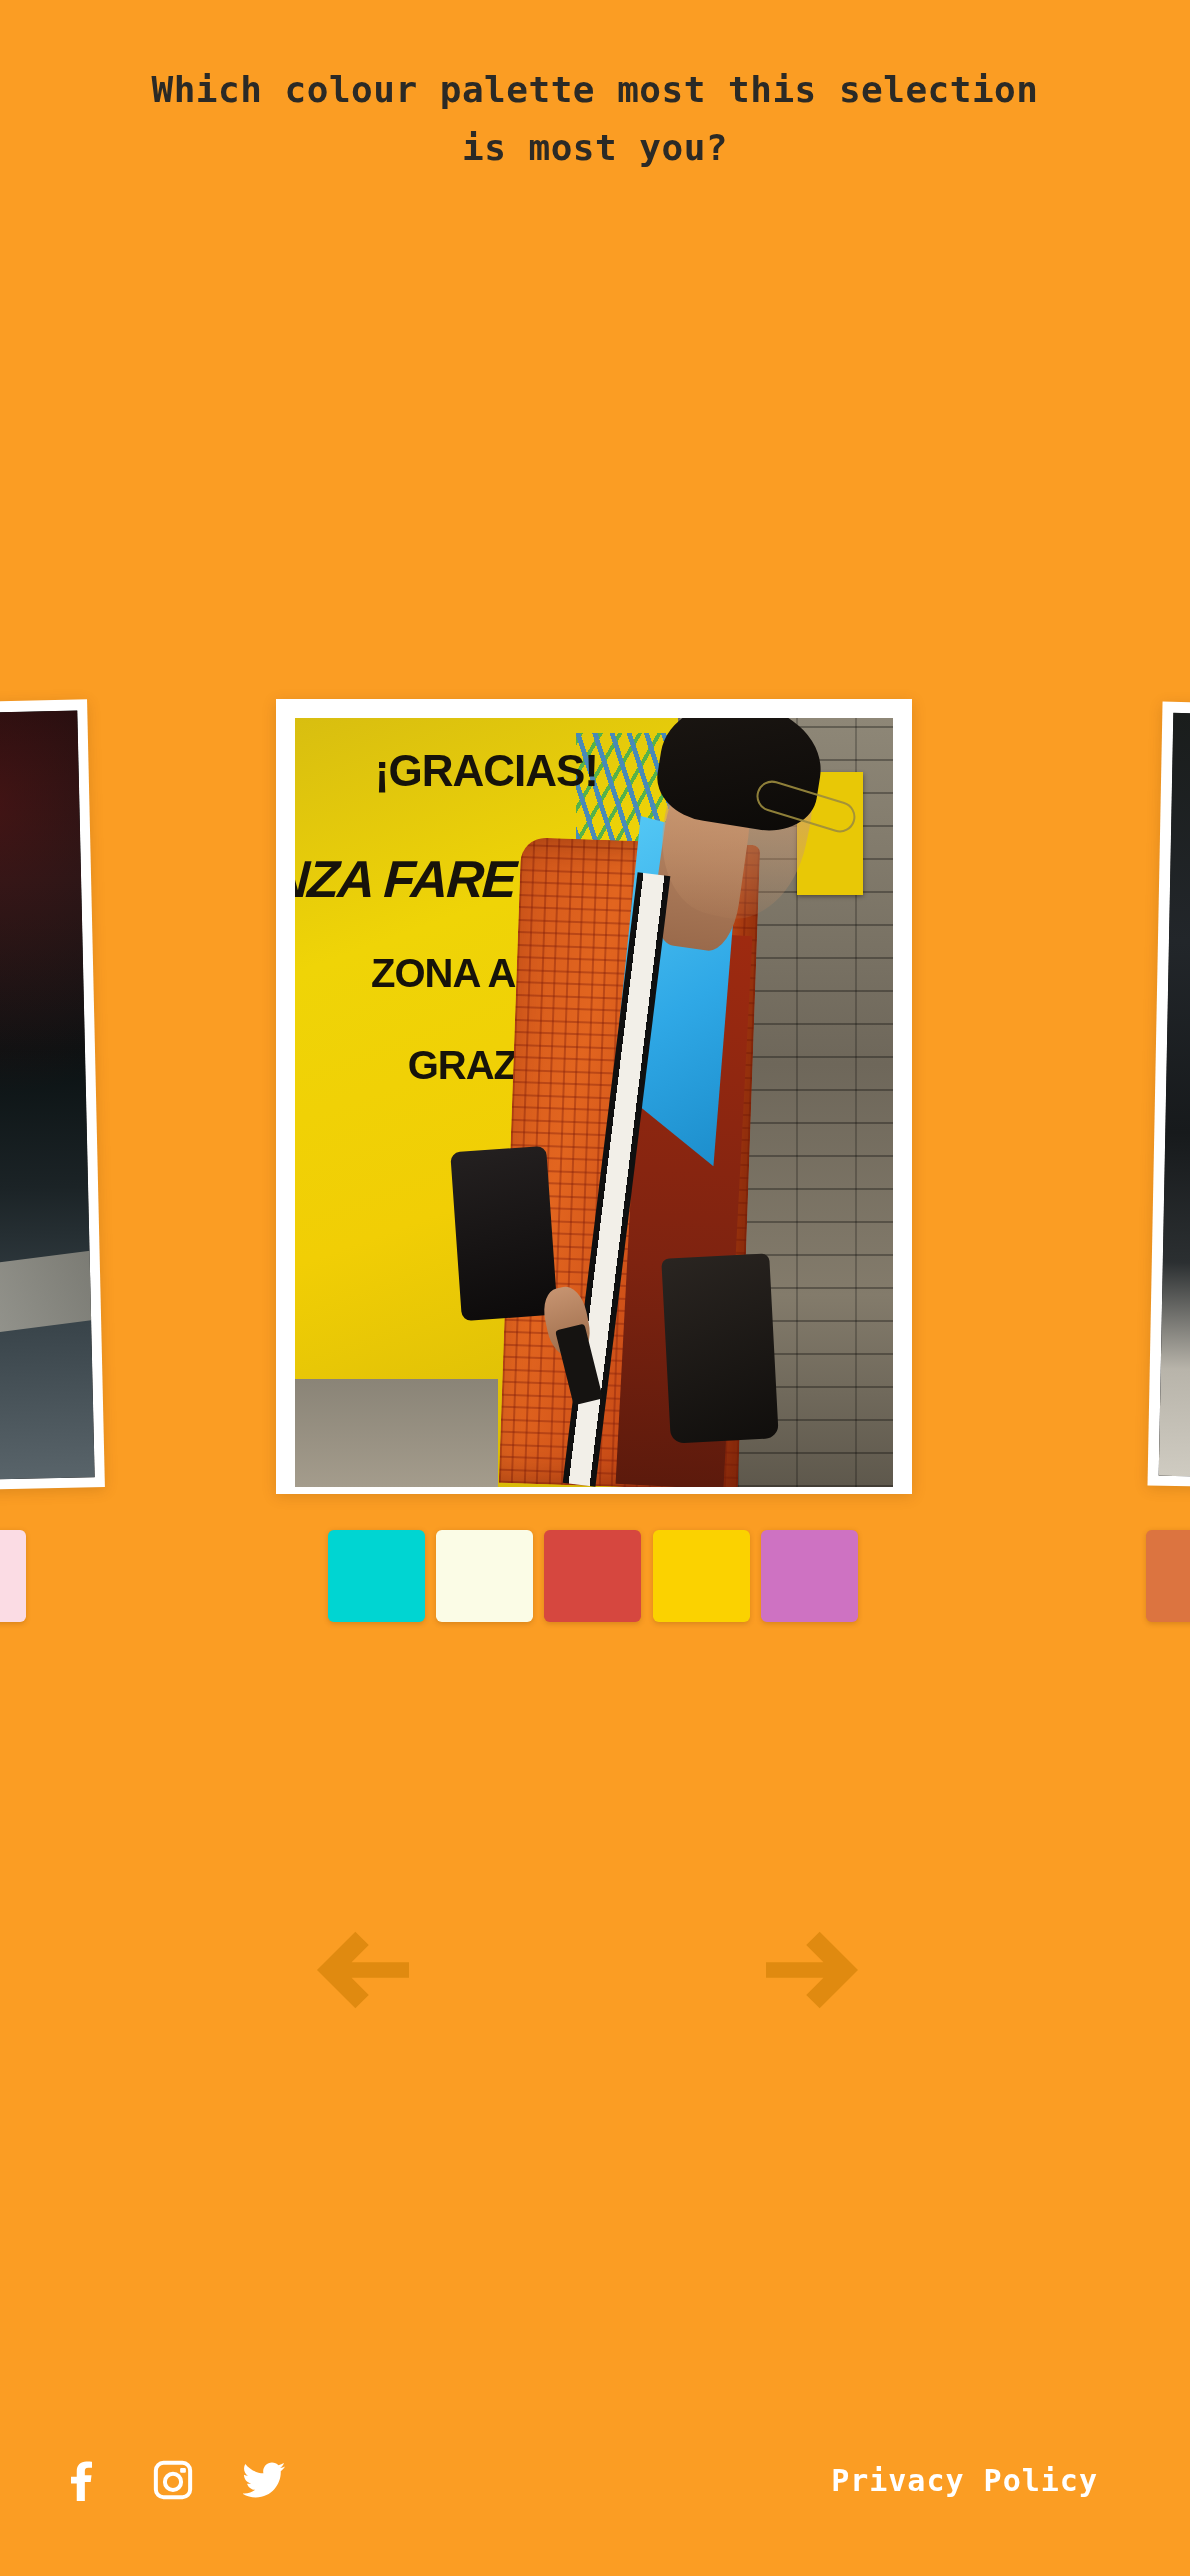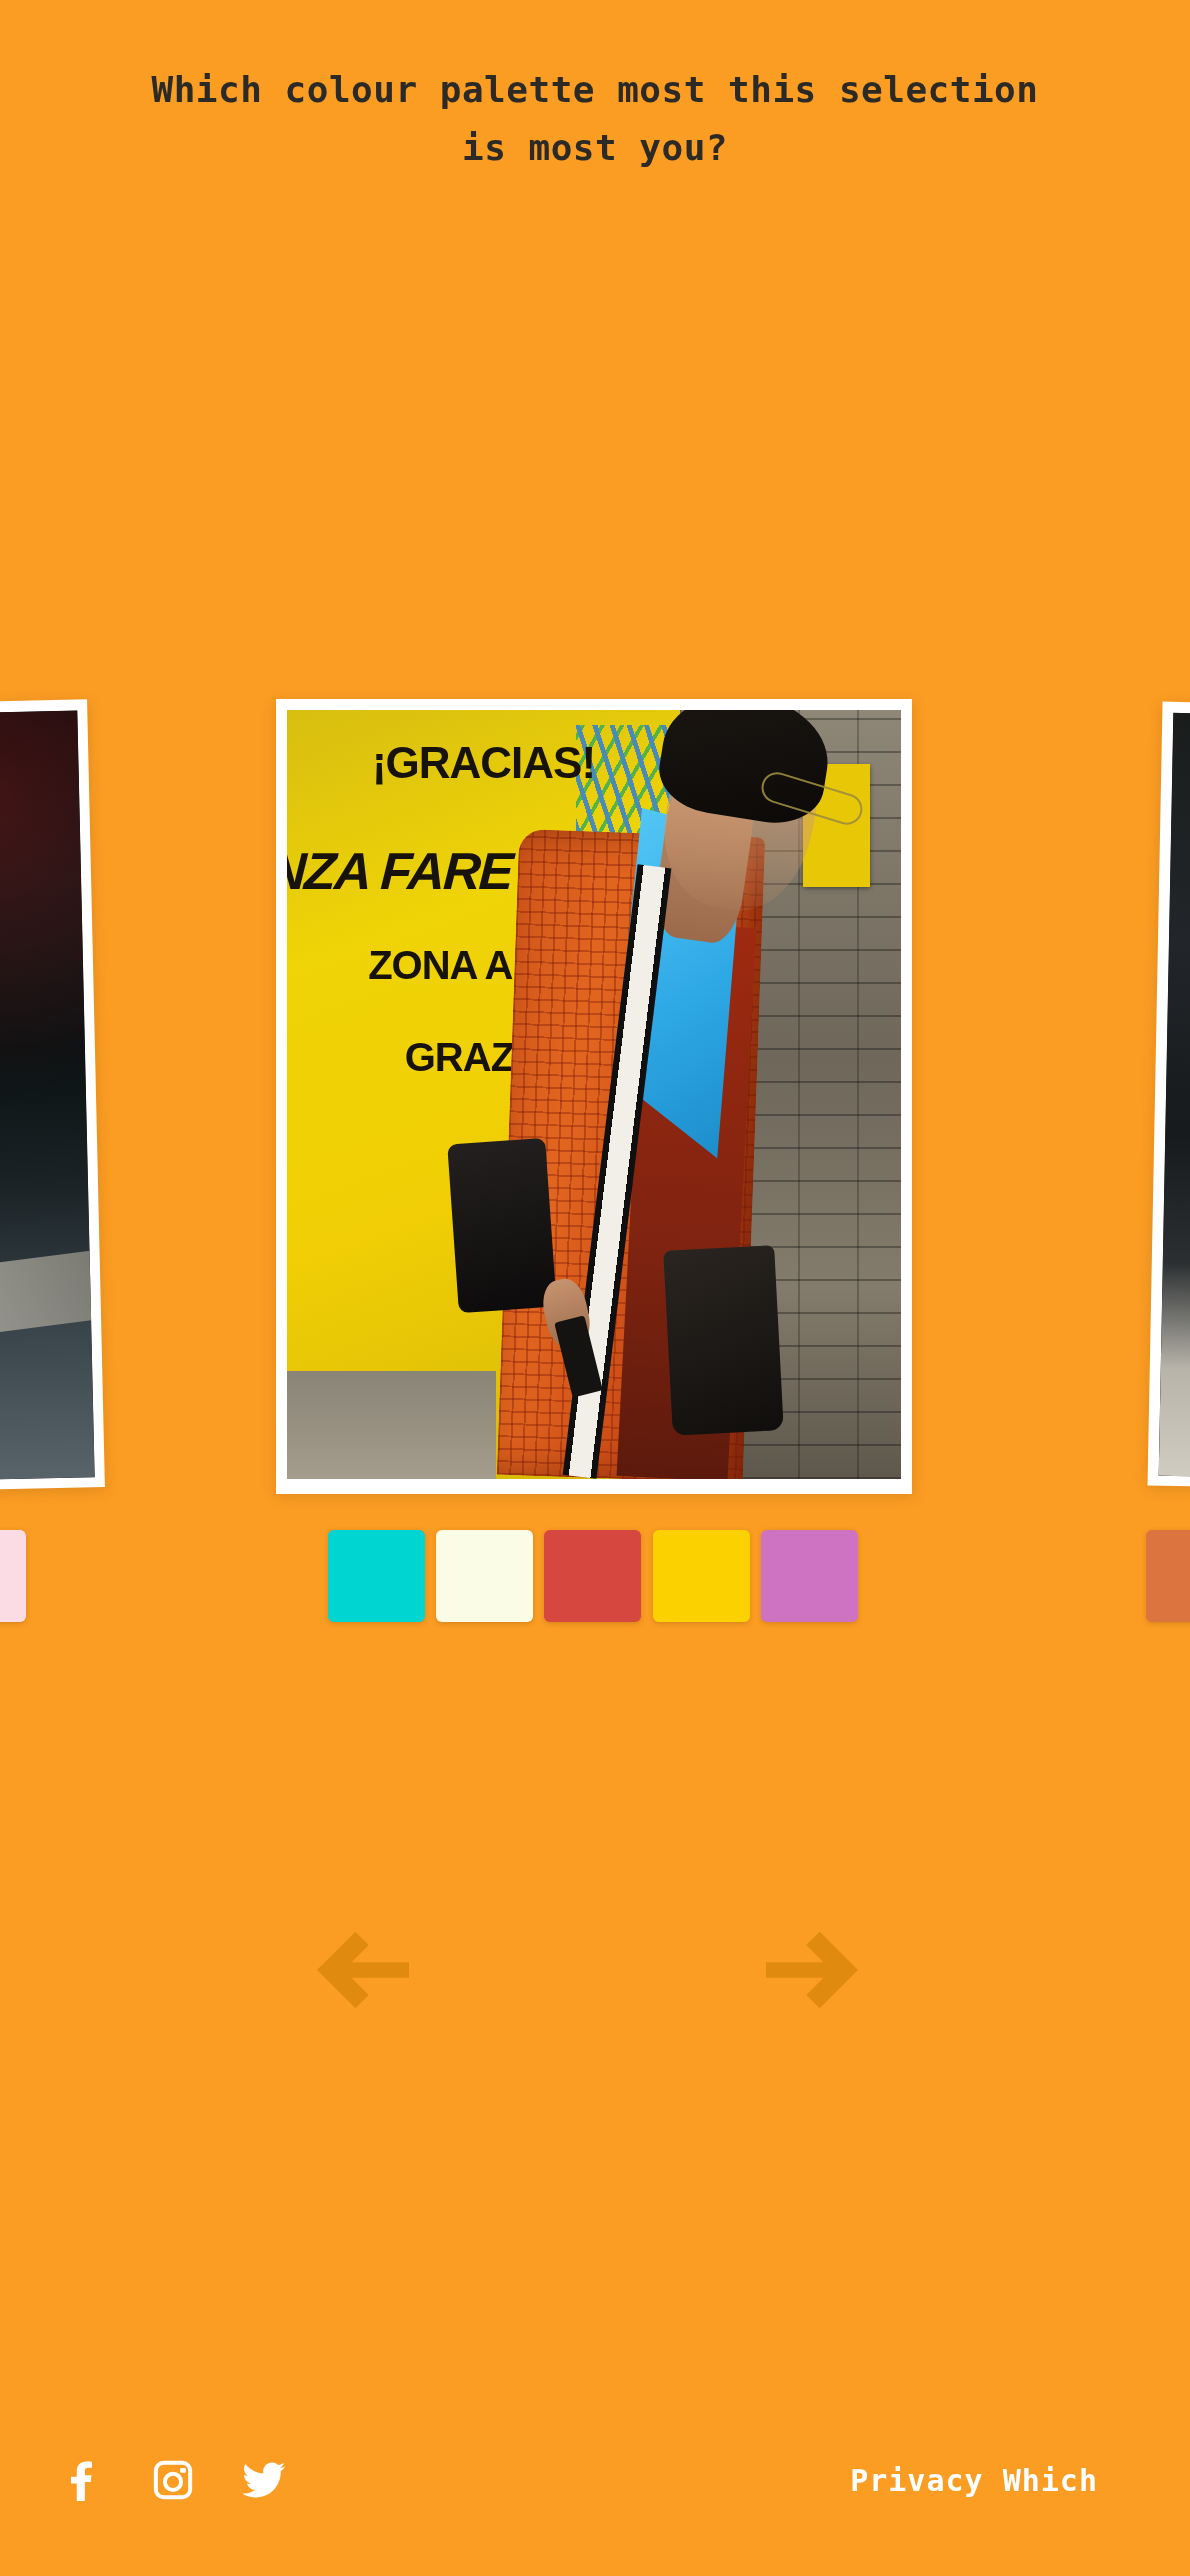--- a/index.html
+++ b/index.html
@@ -39,21 +39,21 @@
     top: 0;
     left: 0;
     width: 1190px;
     height: 2576px;
     overflow: hidden;
   }
 
   .card {
     position: absolute;
     background: #FFFFFF;
-    padding: 11px;
+    padding: 19px;
     box-shadow: 0 2.9px 13.4px rgba(90,45,0,0.18);
   }
 
   .card .photo {
     width: 100%;
     height: 100%;
     position: relative;
     overflow: hidden;
     background: #1a1a1a;
   }
@@ -503,15 +503,15 @@
                  c0 4.68 3.31 8.58 7.7 9.47-0.8 0.22-1.65 0.34-2.53 0.34
                  -0.62 0-1.22-0.06-1.81-0.17 1.22 3.84 4.77 6.63 8.97 6.71
                  -3.29 2.59-7.43 4.13-11.93 4.13-0.78 0-1.54-0.05-2.29-0.14
                  4.25 2.74 9.3 4.34 14.72 4.34 17.66 0 27.32-14.7 27.32-27.45
                  0-0.42-0.01-0.83-0.03-1.24C43.06 9.9 44.7 8.23 46 6.3z"></path>
       </svg>
     </a>
 
   </div>
 
-  <a class="privacy-link" href="#" style="color: rgb(255, 255, 255);">Privacy Which</a>
+  <a class="privacy-link" href="#" style="color: rgb(255, 255, 255);">Privacy Policy</a>
 </footer>
 
 
 </body></html>

